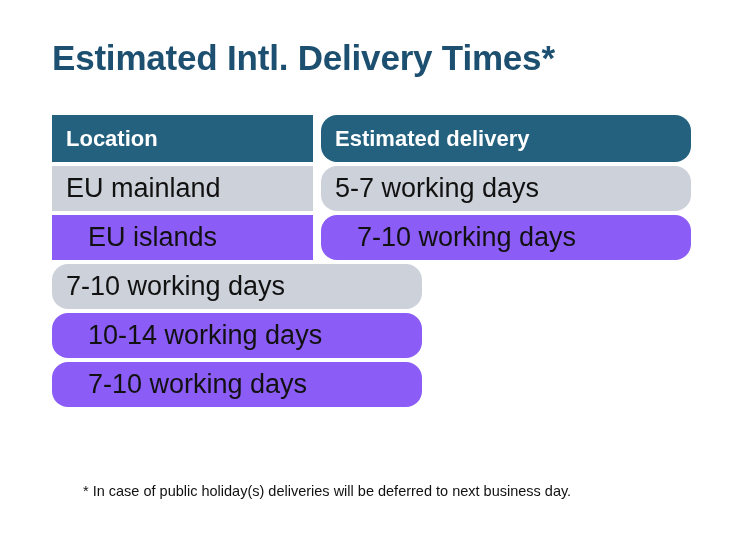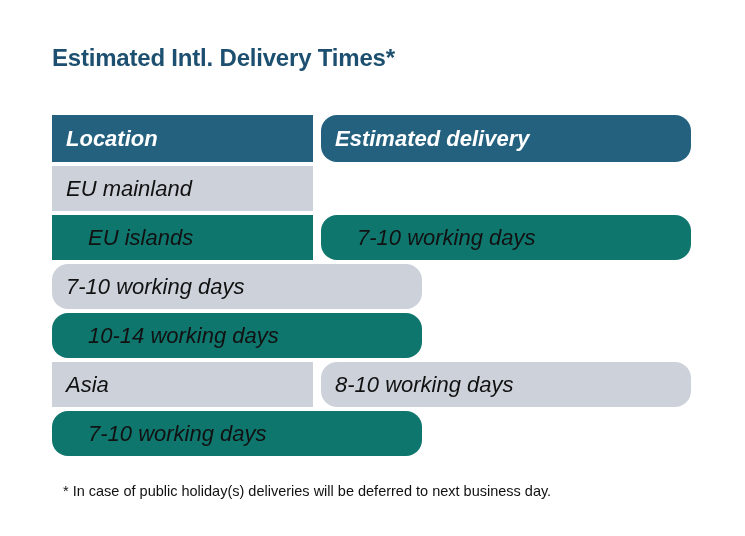--- a/index.html
+++ b/index.html
@@ -17,46 +17,45 @@
     position: relative;
     width: 745px;
     height: 536px;
     background: #ffffff;
     box-sizing: border-box;
   }
   .title {
     position: absolute;
     left: 52px;
     top: 36px;
-    font-size: 24px;
+    font-size: 35px;
     font-weight: 700;
     letter-spacing: -0.2px;
     color: #1d5070;
     white-space: nowrap;
     line-height: 44px;
   }
   .table {
     position: absolute;
     left: 52px;
     top: 115px;
     width: 639px;
-    font-style: italic;
   }
   .row {
     display: flex;
     width: 100%;
     margin-bottom: 4px;
   }
   .cell {
     box-sizing: border-box;
     display: flex;
     align-items: center;
     height: 45px;
     padding-left: 14px;
-    font-size: 22px;
+    font-size: 27px;
     color: #111111;
     white-space: nowrap;
     overflow: hidden;
   }
   .col-1 {
     width: 261px;
     margin-right: 8px;
   }
   .col-2 {
     width: 370px;
@@ -66,26 +65,26 @@
     background: #23617f;
     color: #ffffff;
     font-weight: 700;
     font-size: 22px;
     height: 47px;
   }
   .row-odd .cell {
     background: #ccd1da;
   }
   .row-even .cell {
-    background: #0f766e;
+    background: #8b5cf6;
     padding-left: 36px;
   }
   .footnote {
     position: absolute;
-    left: 63px;
+    left: 83px;
     top: 481px;
     font-size: 14.5px;
     color: #111111;
     white-space: nowrap;
     line-height: 20px;
   }
 </style>
 </head>
 <body>
 
@@ -95,39 +94,36 @@
 
   <div class="table">
 
     <div class="row header-row">
       <div class="cell col-1">Location</div>
       <div class="cell col-2">Estimated delivery</div>
     </div>
 
     <div class="row row-odd">
       <div class="cell col-1">EU mainland</div>
+      <div class="cell col-2">5-7 working days</div>
     </div>
 
     <div class="row row-even">
       <div class="cell col-1">EU islands</div>
       <div class="cell col-2">7-10 working days</div>
     </div>
 
     <div class="row row-odd">
       <div class="cell col-2">7-10 working days</div>
     </div>
 
     <div class="row row-even">
       <div class="cell col-2">10-14 working days</div>
     </div>
 
-    <div class="row row-odd">
-      <div class="cell col-1">Asia</div>
-      <div class="cell col-2">8-10 working days</div>
-    </div>
 
     <div class="row row-even">
       <div class="cell col-2">7-10 working days</div>
     </div>
 
   </div>
 
   <div class="footnote">* In case of public holiday(s) deliveries will be deferred to next business day.</div>
 
 </div>

